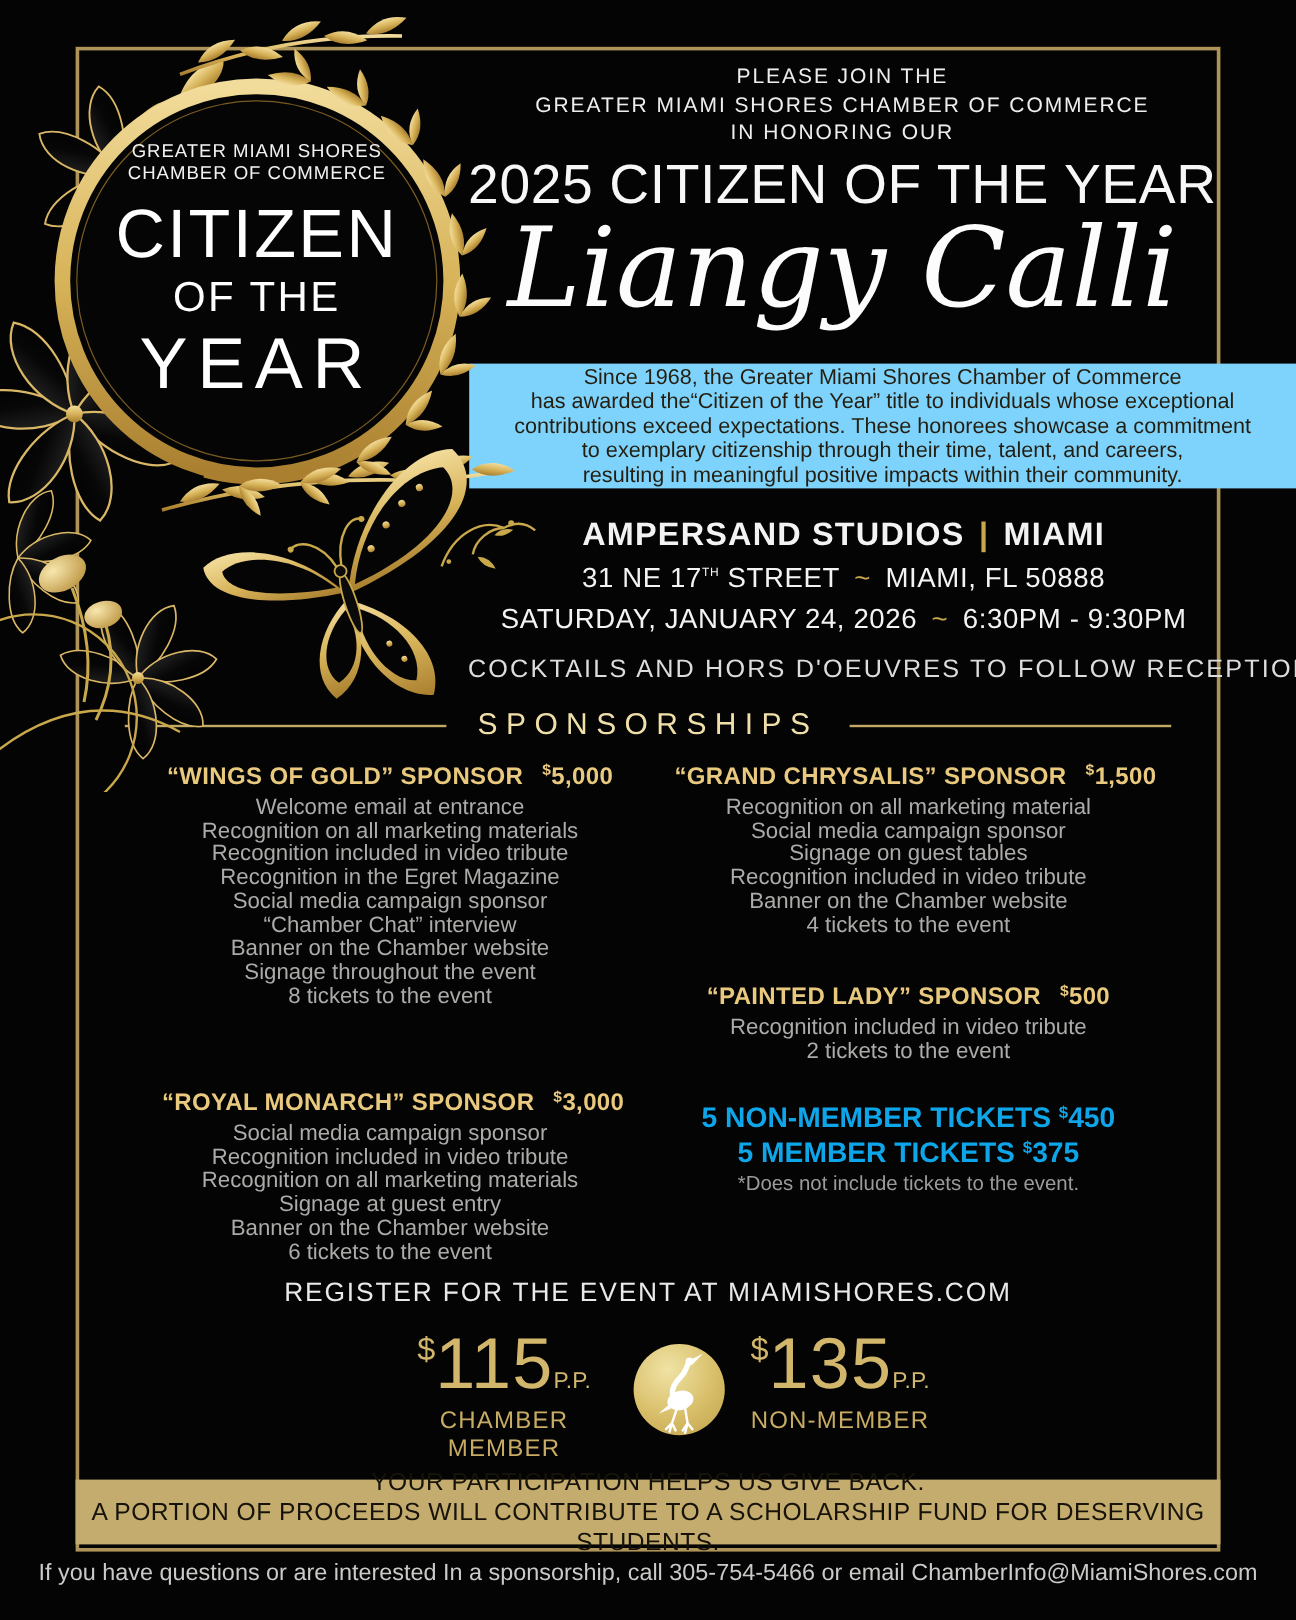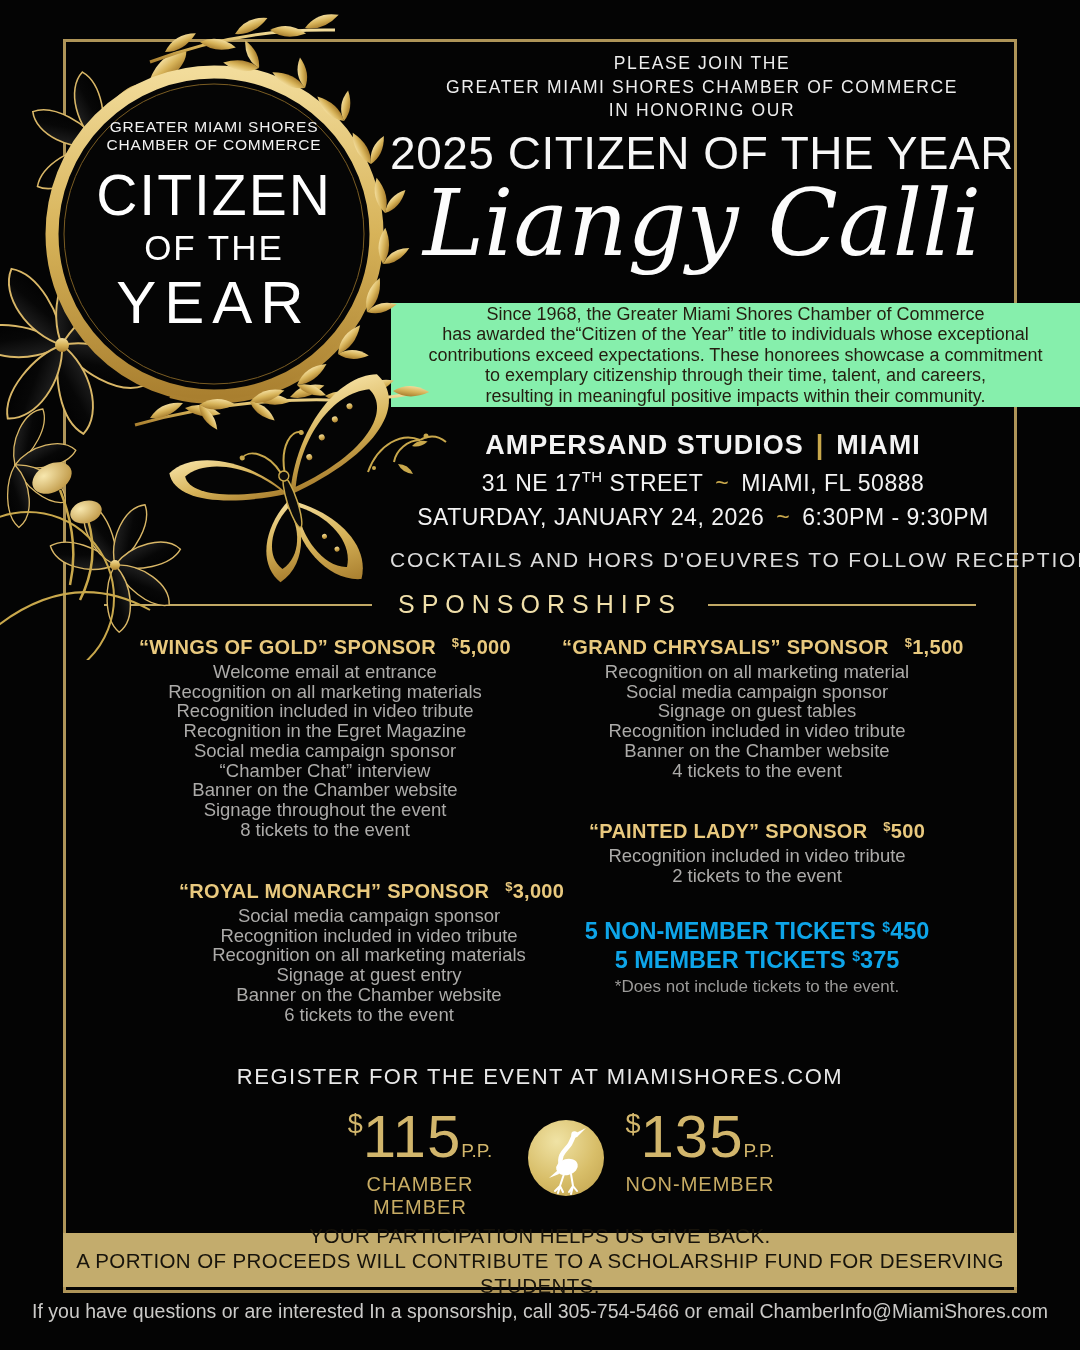--- a/index.html
+++ b/index.html
@@ -1,39 +1,39 @@
 <!DOCTYPE html>
 <html><head>
 <meta charset="utf-8">
 <style>
   html,body{margin:0;padding:0;background:#000;}
   .page{position:relative;width:1080px;height:1350px;background:#040404;overflow:hidden;
         font-family:"Liberation Sans",sans-serif;}
 
   
   .frame{position:absolute;left:63px;top:39px;width:948px;height:1248px;border:3px solid #AE9458;z-index:1;}
-  .intro{position:absolute;left:391px;top:303px;width:689px;height:104px;background:#86efac;z-index:2;
+  .intro{position:absolute;left:391px;top:303px;width:689px;height:104px;background:#7dd3fc;z-index:2;
          display:flex;flex-direction:column;justify-content:center;text-align:center;
          color:#241E10;font-size:18px;line-height:20.6px;}
   .giveback{position:absolute;left:63px;top:1233px;width:954px;height:54px;background:#C3AC6D;z-index:3;
             display:flex;flex-direction:column;justify-content:center;text-align:center;
             color:#17130B;font-size:20.5px;line-height:25px;letter-spacing:.4px;}
 
   
   .header{position:absolute;left:388px;top:52px;width:628px;text-align:center;z-index:4;}
   .h-small{font-size:17.5px;letter-spacing:1.6px;color:#EDEDED;line-height:23.5px;}
   .h-title{font-size:46px;letter-spacing:.5px;color:#F7F7F7;margin-top:3px;white-space:nowrap;}
   .h-name{font-family:"DejaVu Serif","Liberation Serif",serif;font-style:italic;font-weight:400;
           font-size:92px;color:#FCFCFC;margin-top:-10px;white-space:nowrap;}
 
   
   .venue{position:absolute;left:390px;top:430px;width:626px;text-align:center;color:#F3F3F3;z-index:4;}
   .v-name{font-size:27px;letter-spacing:1px;font-weight:700;}
   .v-row{font-size:23px;letter-spacing:.5px;margin-top:7px;white-space:nowrap;}
-  .v-row sup{font-size:15px;text-align:right;}
+  .v-row sup{font-size:10px;text-align:right;}
   .gold-mark{color:#C9A84C;padding:0 12px;}
   .v-note{margin-top:17px;font-size:21px;letter-spacing:1.8px;color:#DCDCDC;white-space:nowrap;}
 
   
   .sp-head{position:absolute;left:63px;top:590px;width:954px;display:flex;align-items:center;
            justify-content:center;gap:26px;z-index:4;}
   .rule{width:268px;height:2px;background:#C2A965;}
   .sp-label{font-size:25px;letter-spacing:7px;color:#F0DFA9;}
 
   .tier{position:absolute;z-index:4;text-align:center;}
@@ -301,21 +301,21 @@
     <div class="benefits">
         <div>Recognition on all marketing material</div>
         <div>Social media campaign sponsor</div>
         <div>Signage on guest tables</div>
         <div>Recognition included in video tribute</div>
         <div>Banner on the Chamber website</div>
         <div>4 tickets to the event</div>
       </div>
   </div>
 
-  <div class="tier" style="left:135px;top:880px;width:380px;margin-left:44px;">
+  <div class="tier" style="left:135px;top:908px;width:380px;">
     <div class="tier-head">
       <span>“ROYAL MONARCH” SPONSOR</span>
       <span class="price"><span class="cur">$</span><span>3,000</span></span>
     </div>
     <div class="benefits">
         <div>Social media campaign sponsor</div>
         <div>Recognition included in video tribute</div>
         <div>Recognition on all marketing materials</div>
         <div>Signage at guest entry</div>
         <div>Banner on the Chamber website</div>

